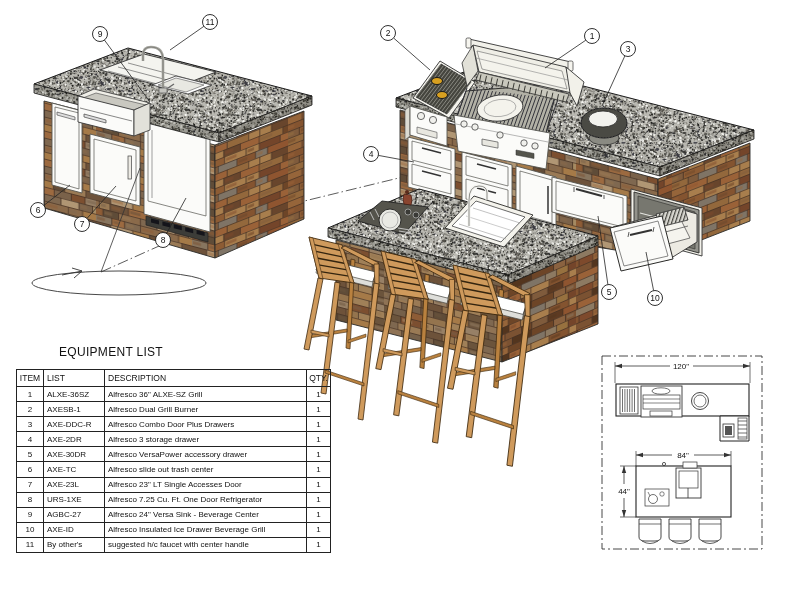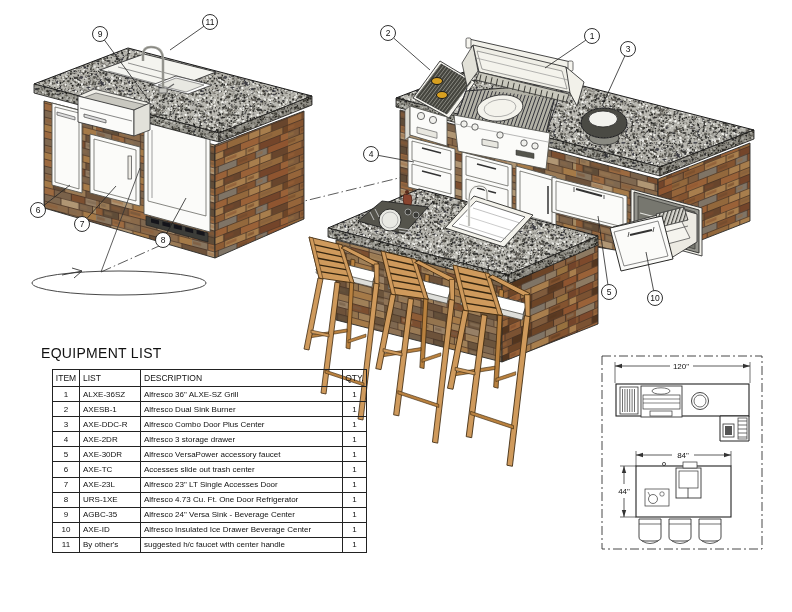--- a/index.html
+++ b/index.html
@@ -2640,87 +2640,87 @@
     <path d="M642,541 Q650,546 658,541" fill="none" stroke="#333" stroke-width="0.8"></path>
     <line x1="639.0" y1="524.0" x2="661.0" y2="524.0" stroke="#333" stroke-width="0.7"></line>
     <path d="M669,519 L691,519 L691,537 Q691,541 685,541 L675,541 Q669,541 669,537 Z" fill="#fff" stroke="#333" stroke-width="0.9"></path>
     <path d="M672,541 Q680,546 688,541" fill="none" stroke="#333" stroke-width="0.8"></path>
     <line x1="669.0" y1="524.0" x2="691.0" y2="524.0" stroke="#333" stroke-width="0.7"></line>
     <path d="M699,519 L721,519 L721,537 Q721,541 715,541 L705,541 Q699,541 699,537 Z" fill="#fff" stroke="#333" stroke-width="0.9"></path>
     <path d="M702,541 Q710,546 718,541" fill="none" stroke="#333" stroke-width="0.8"></path>
     <line x1="699.0" y1="524.0" x2="721.0" y2="524.0" stroke="#333" stroke-width="0.7"></line>
   </svg>
 
-<div style="position:absolute;left:41px;top:345px;font-size:14px;letter-spacing:0.3px;color:#111">EQUIPMENT LIST</div>
-<table style="position:absolute;left:16px;top:369px;margin-left:36px;">
+<div style="position:absolute;left:59px;top:345px;font-size:12px;letter-spacing:0.3px;color:#111">EQUIPMENT LIST</div>
+<table style="position:absolute;left:16px;top:369px;">
 <tbody>
       <tr class="h">
         <td class="c">ITEM</td>
         <td>LIST</td>
         <td>DESCRIPTION</td>
         <td class="c">QTY.</td>
       </tr>
 <tr>
         <td class="c">1</td>
         <td>ALXE-36SZ</td>
         <td>Alfresco 36" ALXE-SZ Grill</td>
         <td class="c">1</td>
       </tr>
       <tr>
         <td class="c">2</td>
         <td>AXESB-1</td>
-        <td>Alfresco Dual Sink Burner</td>
+        <td>Alfresco Dual Grill Burner</td>
         <td class="c">1</td>
       </tr>
       <tr>
         <td class="c">3</td>
         <td>AXE-DDC-R</td>
-        <td>Alfresco Combo Door Plus Center</td>
+        <td>Alfresco Combo Door Plus Drawers</td>
         <td class="c">1</td>
       </tr>
       <tr>
         <td class="c">4</td>
         <td>AXE-2DR</td>
         <td>Alfresco 3 storage drawer</td>
         <td class="c">1</td>
       </tr>
       <tr>
         <td class="c">5</td>
         <td>AXE-30DR</td>
-        <td>Alfresco VersaPower accessory faucet</td>
+        <td>Alfresco VersaPower accessory drawer</td>
         <td class="c">1</td>
       </tr>
       <tr>
         <td class="c">6</td>
         <td>AXE-TC</td>
-        <td>Accesses slide out trash center</td>
+        <td>Alfresco slide out trash center</td>
         <td class="c">1</td>
       </tr>
       <tr>
         <td class="c">7</td>
         <td>AXE-23L</td>
         <td>Alfresco 23" LT Single Accesses Door</td>
         <td class="c">1</td>
       </tr>
       <tr>
         <td class="c">8</td>
         <td>URS-1XE</td>
-        <td>Alfresco 4.73 Cu. Ft. One Door Refrigerator</td>
+        <td>Alfresco 7.25 Cu. Ft. One Door Refrigerator</td>
         <td class="c">1</td>
       </tr>
       <tr>
         <td class="c">9</td>
-        <td>AGBC-35</td>
+        <td>AGBC-27</td>
         <td>Alfresco 24" Versa Sink - Beverage Center</td>
         <td class="c">1</td>
       </tr>
       <tr>
         <td class="c">10</td>
         <td>AXE-ID</td>
-        <td>Alfresco Insulated Ice Drawer Beverage Center</td>
+        <td>Alfresco Insulated Ice Drawer Beverage Grill</td>
         <td class="c">1</td>
       </tr>
       <tr>
         <td class="c">11</td>
         <td>By other's</td>
         <td>suggested h/c faucet with center handle</td>
         <td class="c">1</td>
       </tr>
 </tbody>
   </table>

